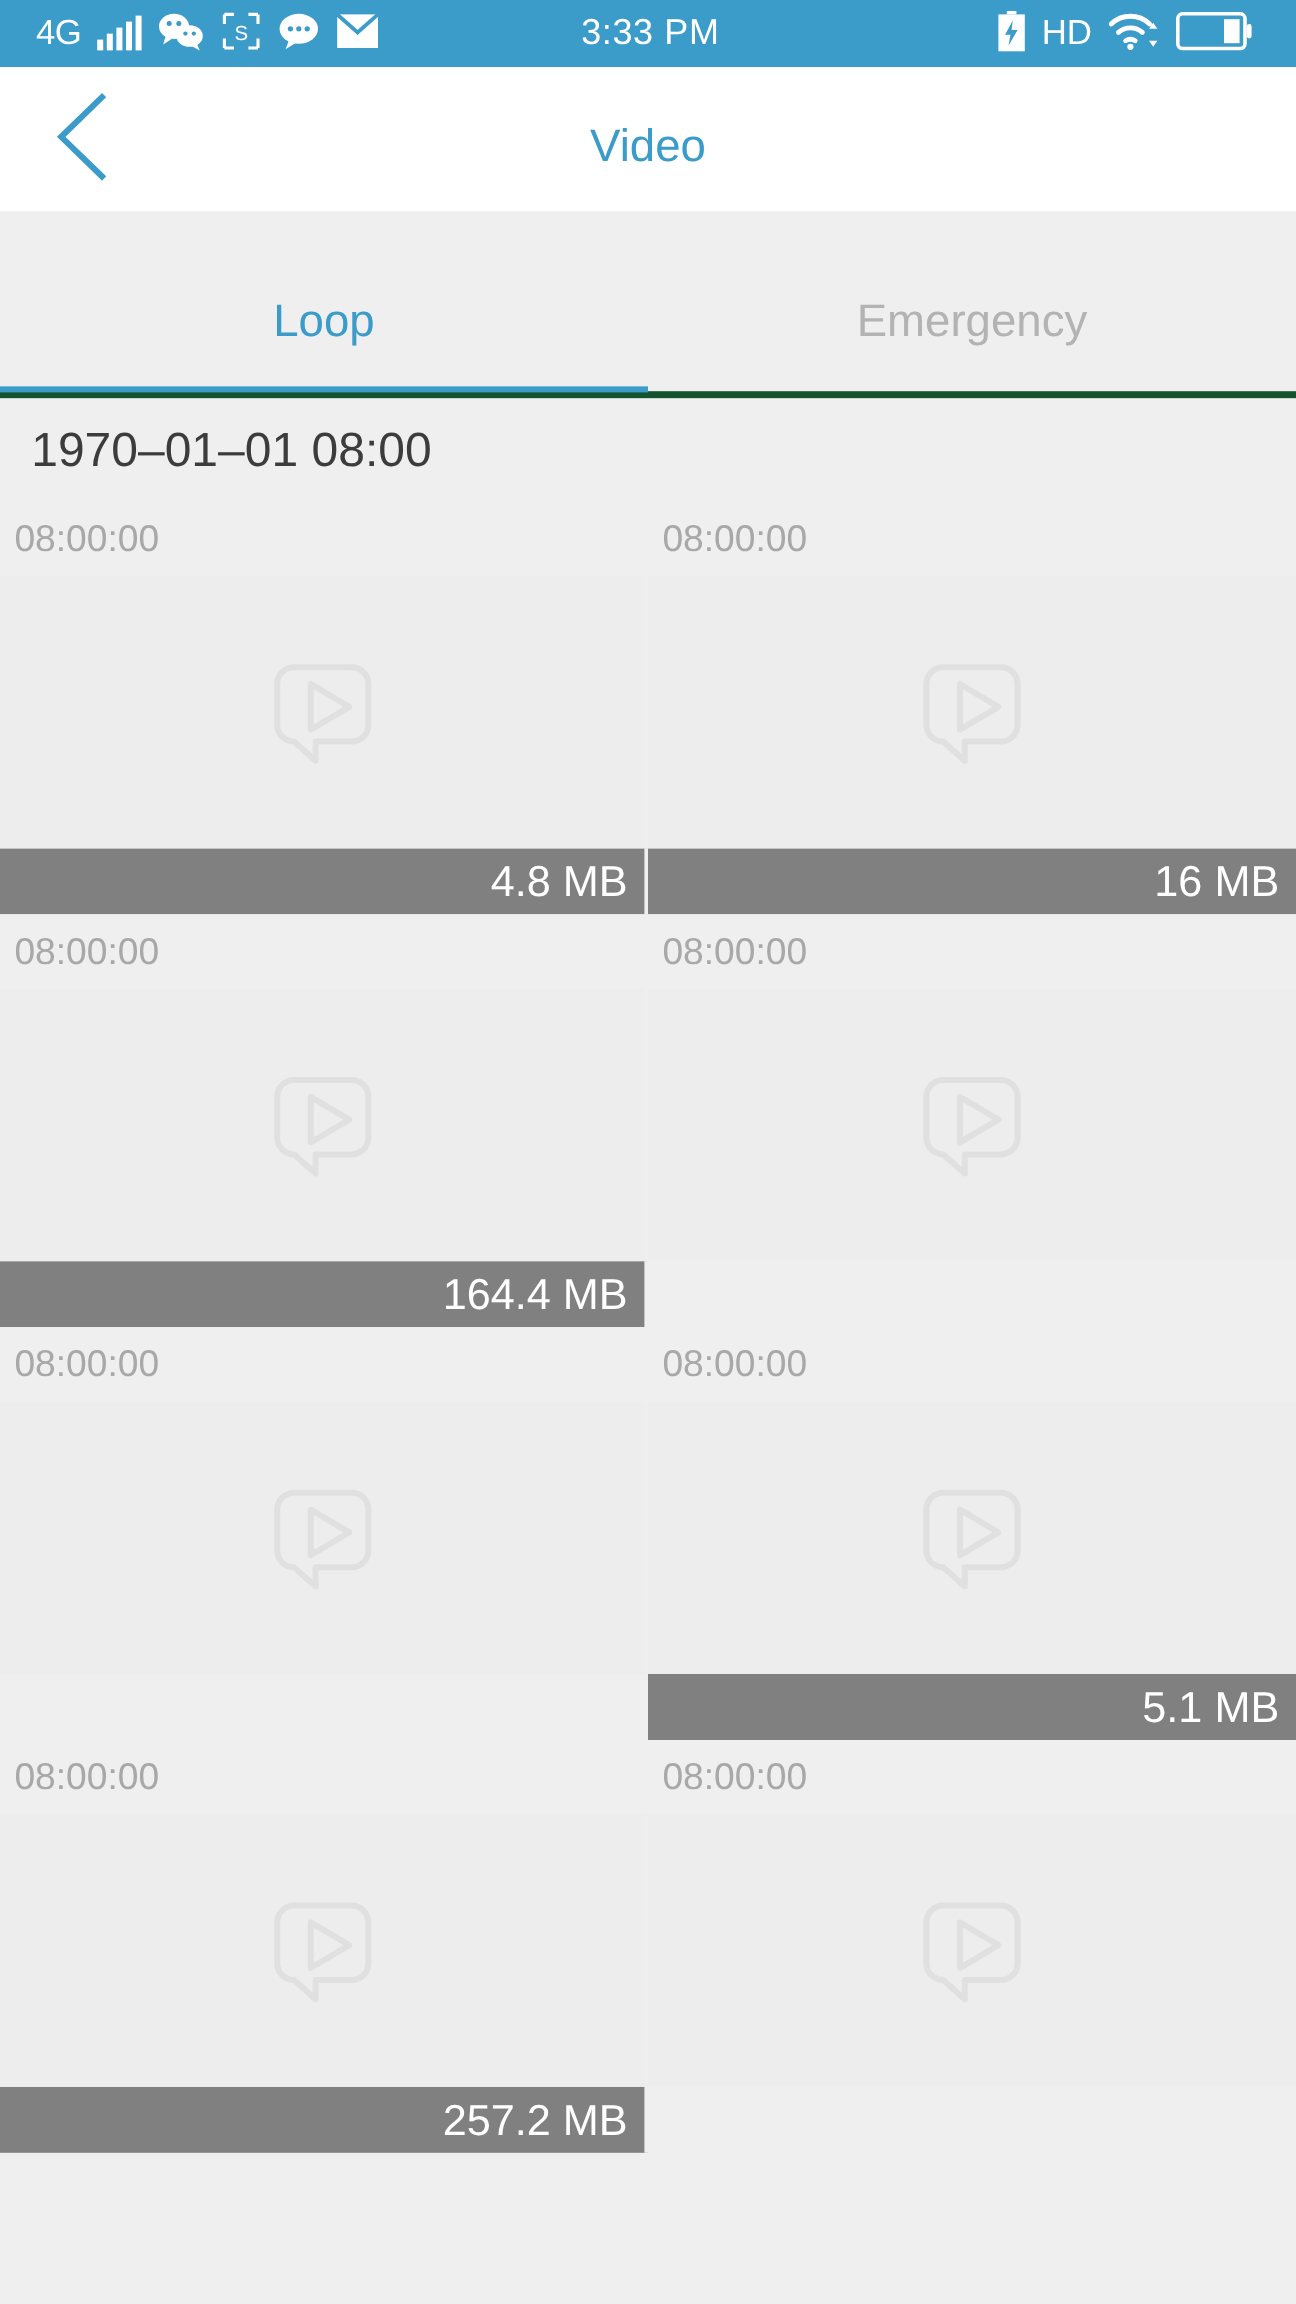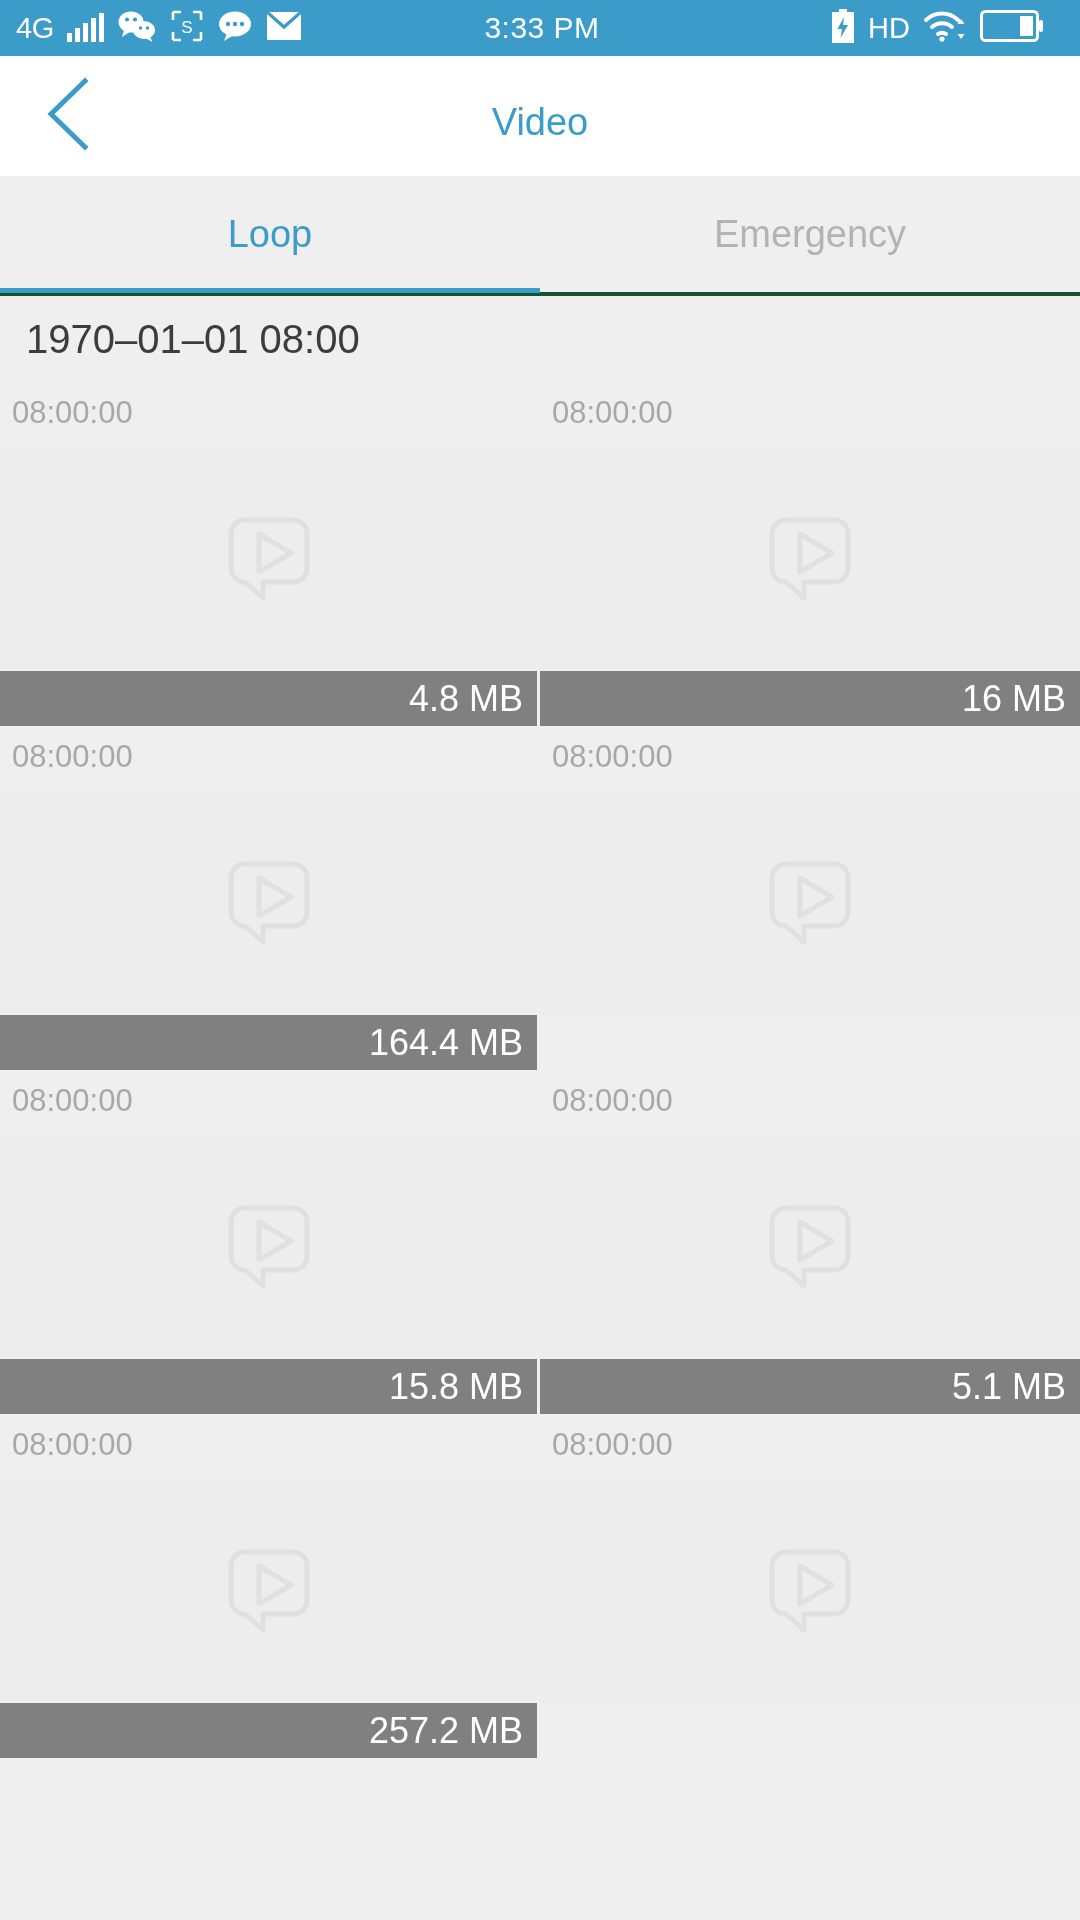--- a/index.html
+++ b/index.html
@@ -20,21 +20,21 @@
     position: relative;
     height: 56px;
     background: #3b9cc9;
     display: flex;
     align-items: center;
     color: #ffffff;
   }
   .status-left {
     display: flex;
     align-items: center;
-    padding-left: 16px;
+    padding-left: 30px;
     gap: 13px;
     height: 100%;
   }
   .status-right {
     display: flex;
     align-items: center;
     margin-left: auto;
     padding-right: 36px;
     gap: 13px;
     height: 100%;
@@ -100,21 +100,22 @@
     line-height: 120px;
     font-weight: 400;
     margin-top: 12px;
   }
 
   
   .tab-bar {
     display: flex;
     height: 116px;
     background: #efeff0;
-    border-bottom: 4px solid #14532d;
+    border-bottom: 6px solid #14532d;
+    margin-top: 34px;
   }
   .tab {
     flex: 1;
     display: flex;
     align-items: center;
     justify-content: center;
     font-size: 38px;
     color: #b3b3b3;
     position: relative;
   }
@@ -352,23 +353,20 @@
   <div class="video-cell">
     <div class="cell-time">08:00:00</div>
     <div class="thumb">
       <span class="placeholder-icon">
         <svg width="120" height="120" viewBox="0 0 120 120">
           <path d="M22 22 m0 14 a14 14 0 0 1 14 -14 l48 0 a14 14 0 0 1 14 14 l0 34 a14 14 0 0 1 -14 14 l-30 0 l0 16 l-18 -16 a14 14 0 0 1 -14 -14 Z" stroke="#e0e0e0" stroke-width="5" fill="none" stroke-linejoin="round"></path>
           <path d="M50 36 L50 74 L82 55 Z" stroke="#e0e0e0" stroke-width="5" fill="none" stroke-linejoin="round"></path>
         </svg>
       </span>
     </div>
-    <div class="size-bar">
-      <span class="size-text">15.8 MB</span>
-    </div>
   </div>
 
   <div class="video-cell">
     <div class="cell-time">08:00:00</div>
     <div class="thumb">
       <span class="placeholder-icon">
         <svg width="120" height="120" viewBox="0 0 120 120">
           <path d="M22 22 m0 14 a14 14 0 0 1 14 -14 l48 0 a14 14 0 0 1 14 14 l0 34 a14 14 0 0 1 -14 14 l-30 0 l0 16 l-18 -16 a14 14 0 0 1 -14 -14 Z" stroke="#e0e0e0" stroke-width="5" fill="none" stroke-linejoin="round"></path>
           <path d="M50 36 L50 74 L82 55 Z" stroke="#e0e0e0" stroke-width="5" fill="none" stroke-linejoin="round"></path>
         </svg>

